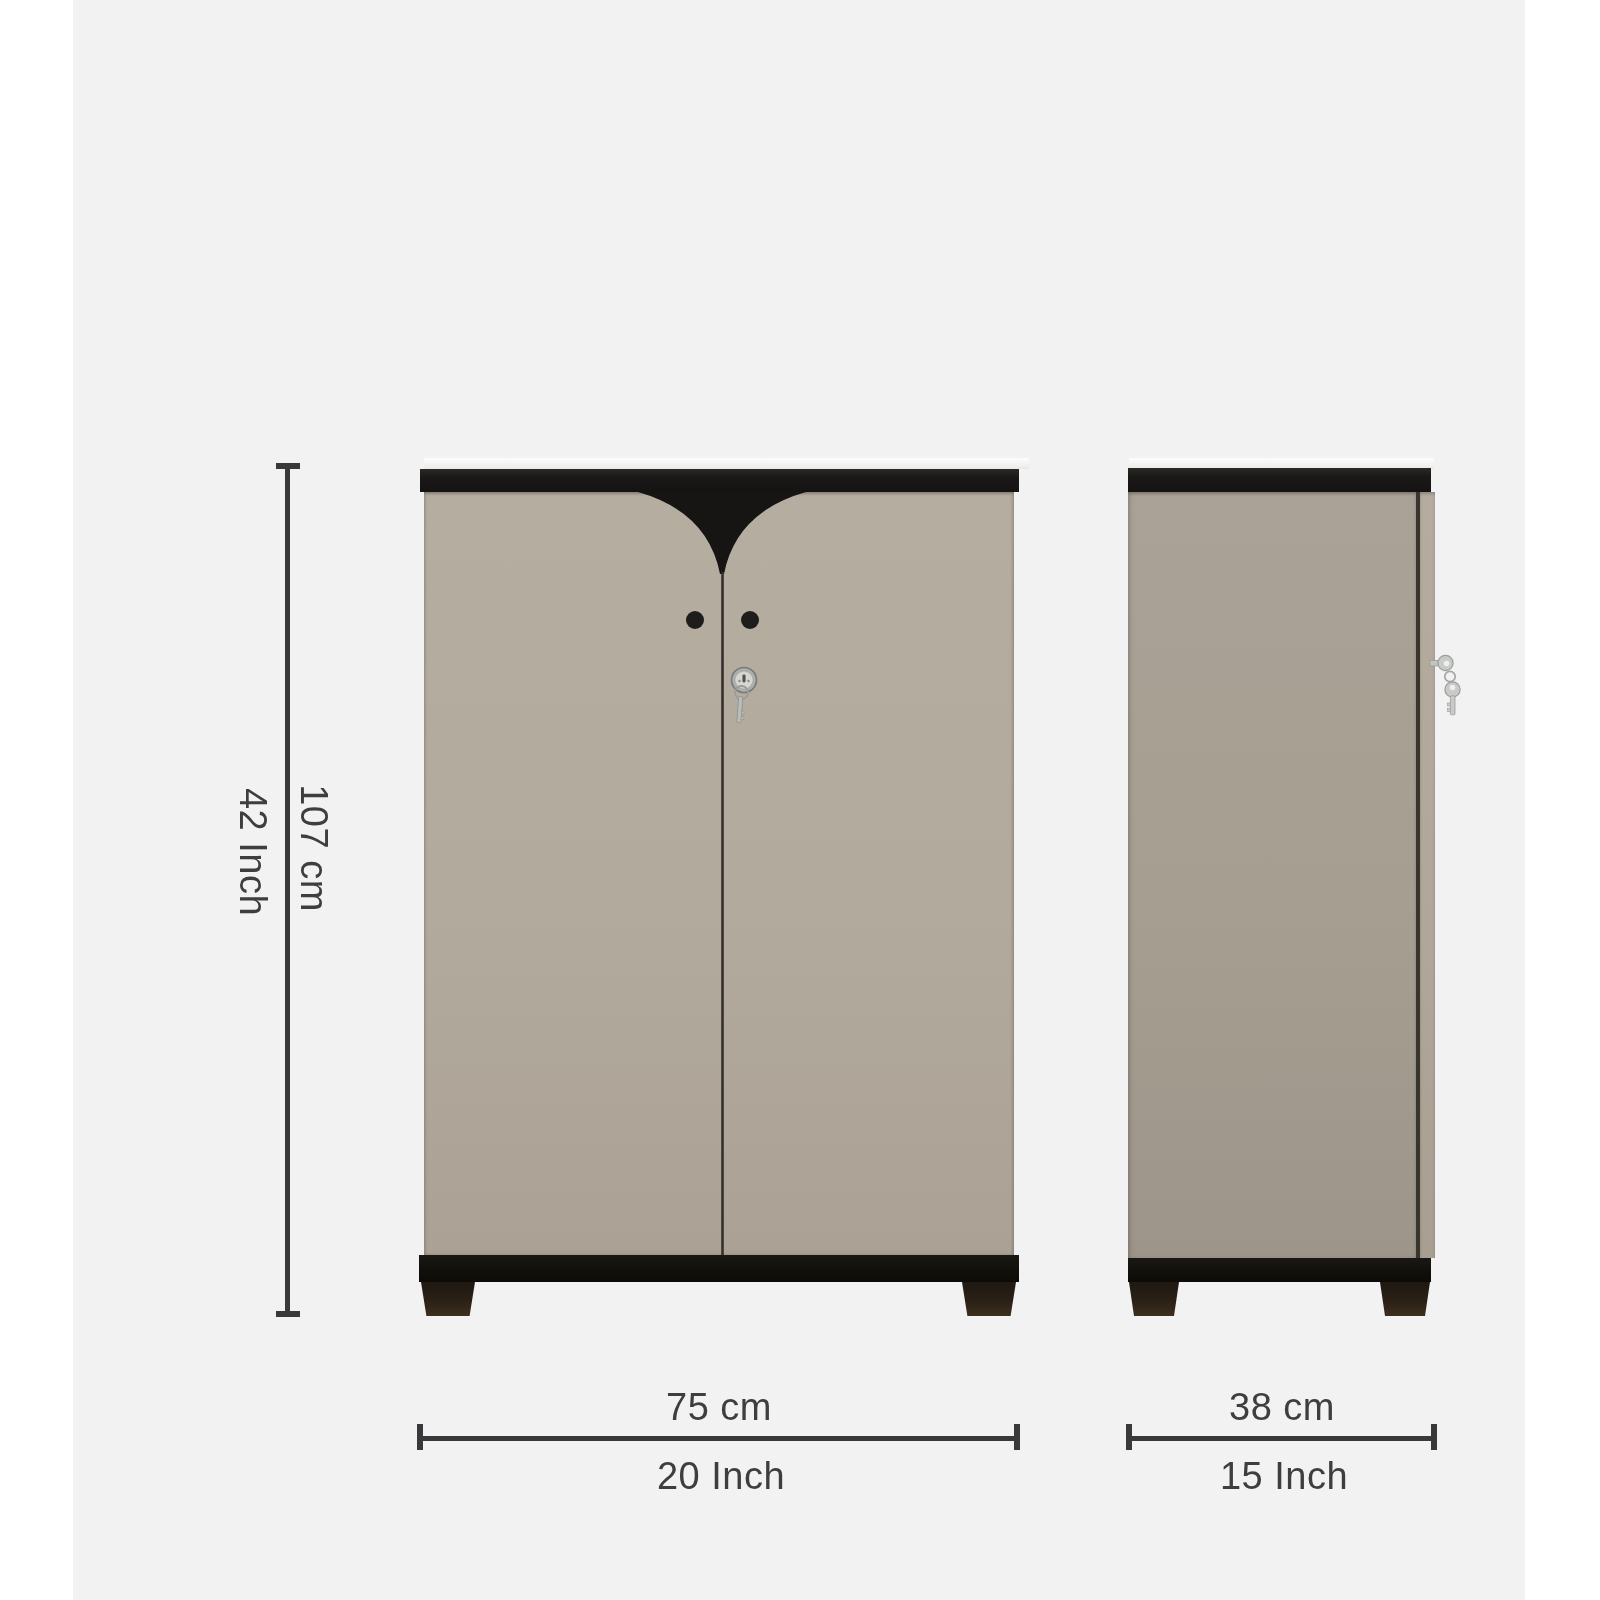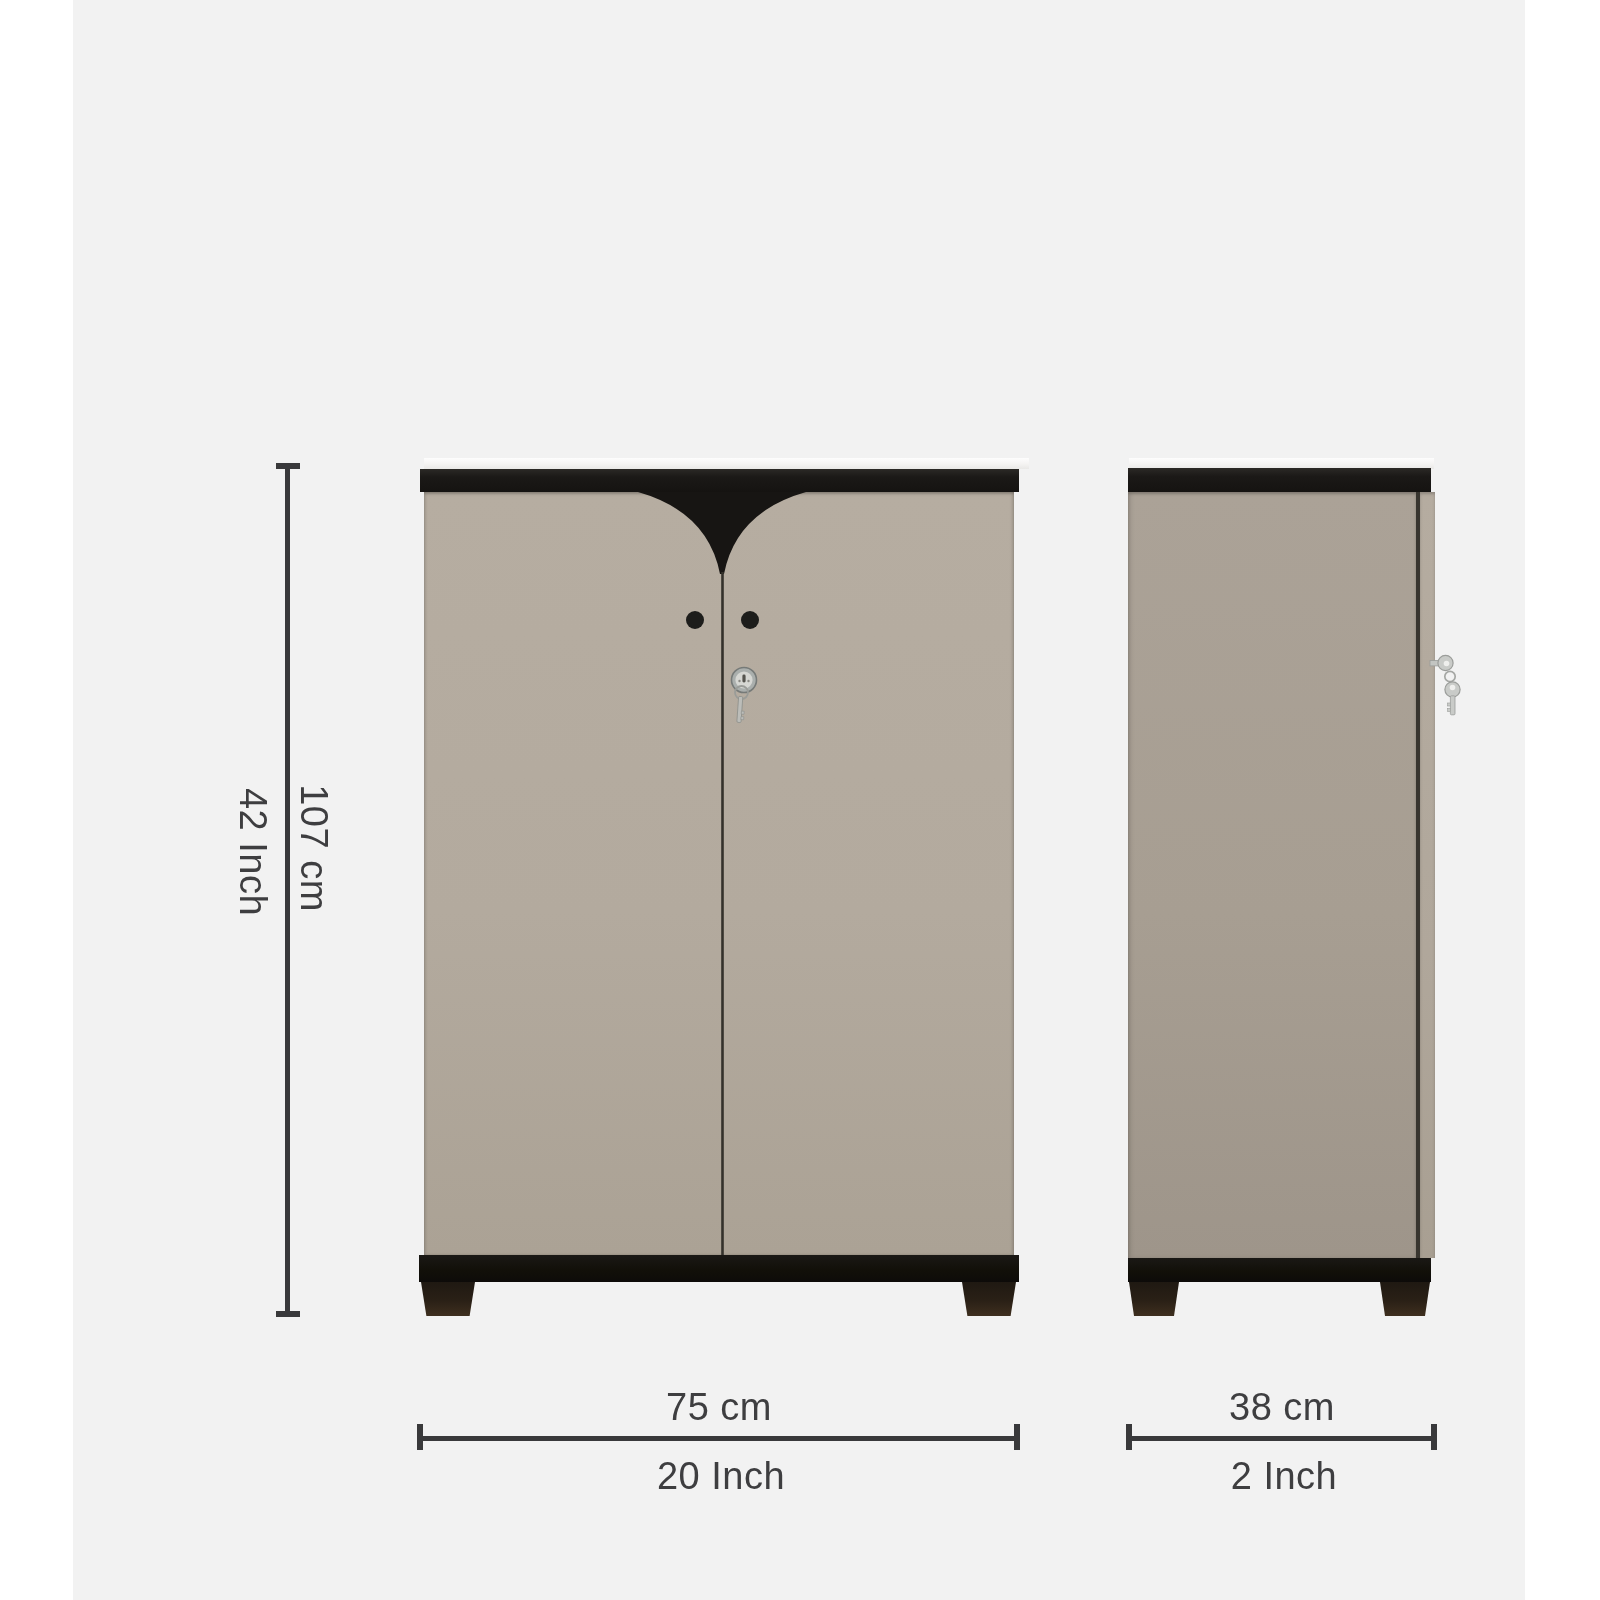--- a/index.html
+++ b/index.html
@@ -143,16 +143,16 @@
     <div class="abs dim-label lbl-width-cm">75 cm</div>
     <div class="abs dim dim-h-stem-front"></div>
     <div class="abs dim dim-h-capL-front"></div>
     <div class="abs dim dim-h-capR-front"></div>
     <div class="abs dim-label lbl-width-inch">20 Inch</div>
 
     <div class="abs dim-label lbl-depth-cm">38 cm</div>
     <div class="abs dim dim-h-stem-side"></div>
     <div class="abs dim dim-h-capL-side"></div>
     <div class="abs dim dim-h-capR-side"></div>
-    <div class="abs dim-label lbl-depth-inch">2 Inch</div>
+    <div class="abs dim-label lbl-depth-inch">15 Inch</div>
 
   </div>
 </div>
 
 </body></html>

